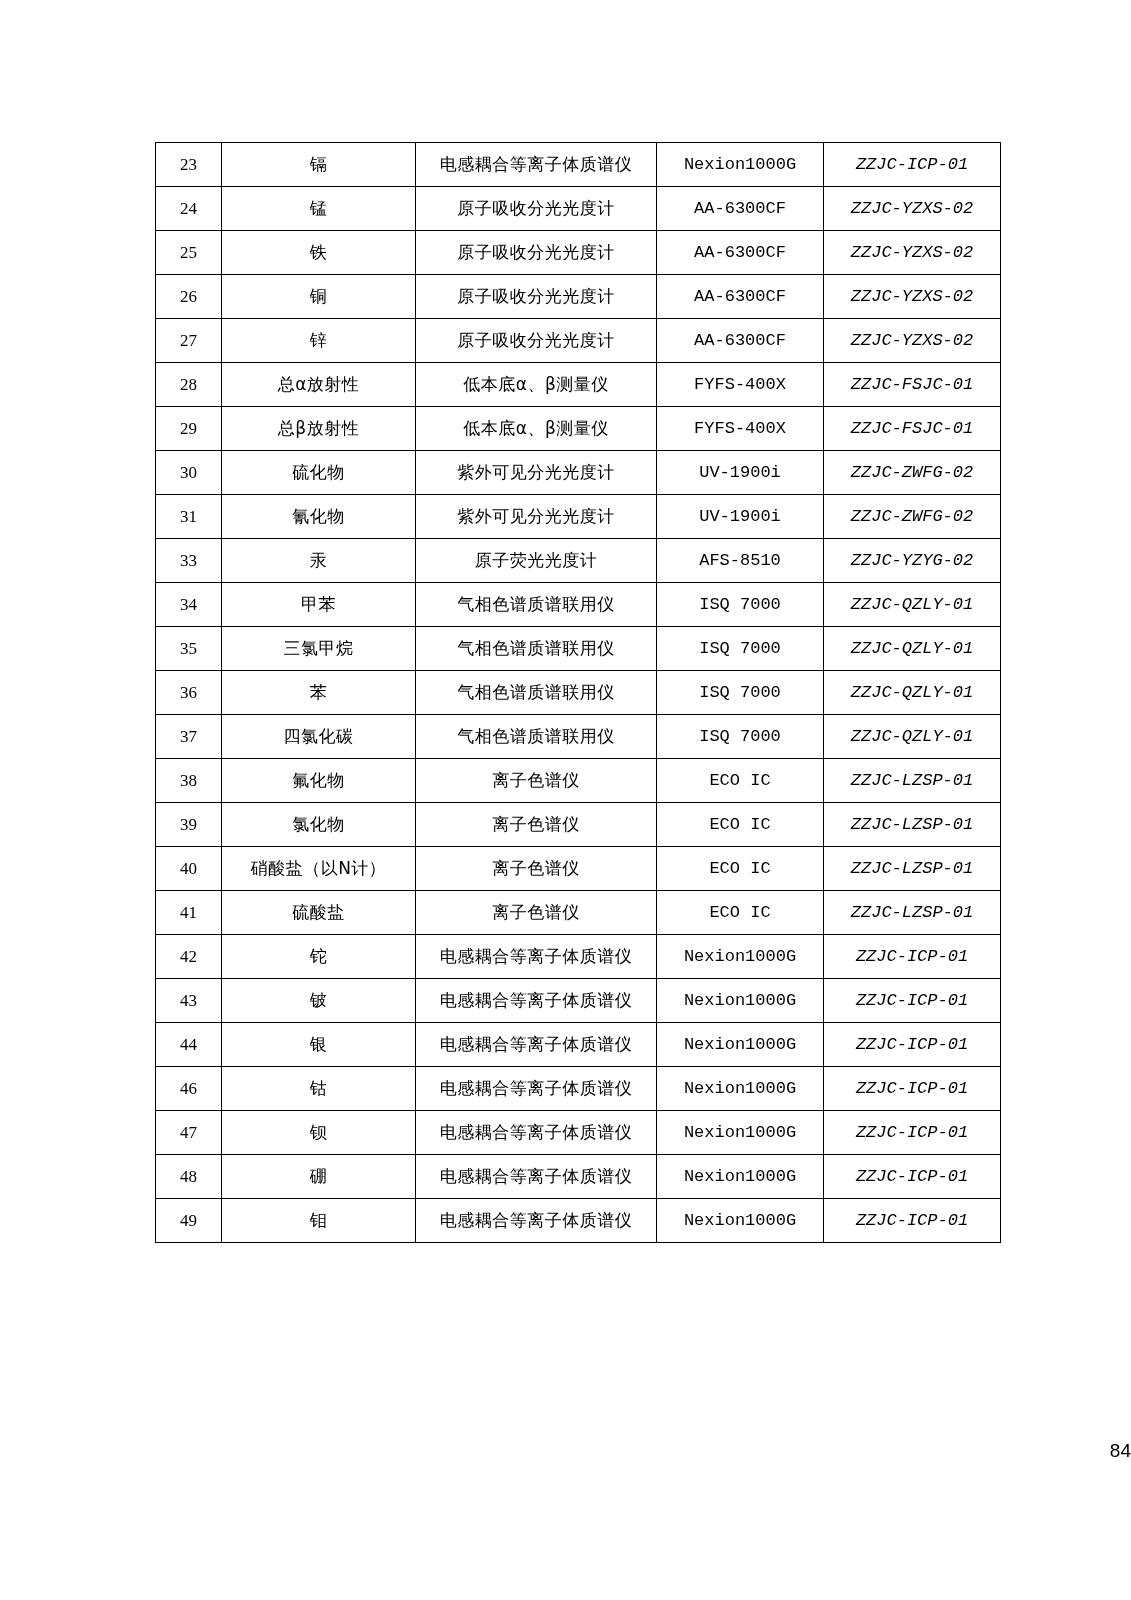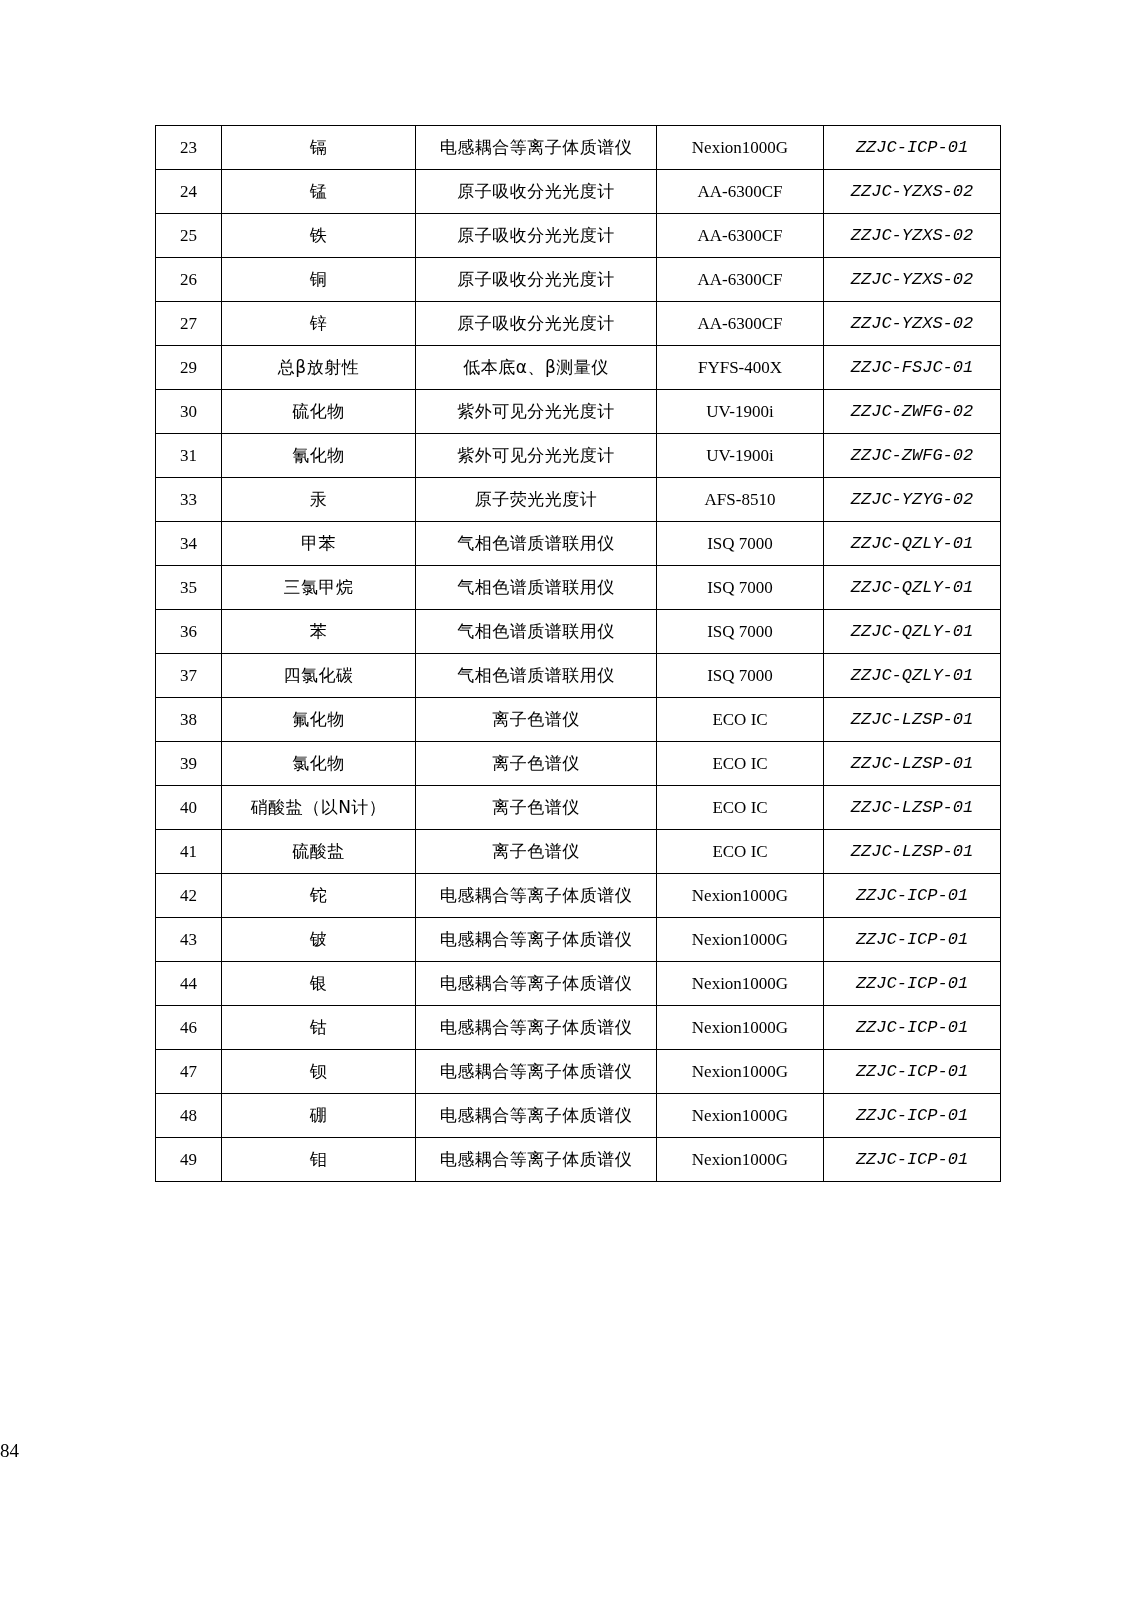--- a/index.html
+++ b/index.html
@@ -18,21 +18,21 @@
     position: absolute;
     left: 0;
     top: 0;
     width: 1131px;
     height: 1600px;
     box-sizing: border-box;
   }
   .table-wrap {
     position: absolute;
     left: 155px;
-    top: 125px;
+    top: 142px;
     width: 800px;
   }
   table.data-table {
     border-collapse: collapse;
     width: 800px;
     table-layout: fixed;
   }
   table.data-table td {
     border: 1px solid #000000;
     height: 43px;
@@ -58,37 +58,37 @@
     letter-spacing: 0.5px;
   }
   td.c-instrument {
     width: 232px;
     font-family: "DejaVu Sans", sans-serif;
     font-size: 16px;
     letter-spacing: 0.5px;
   }
   td.c-model {
     width: 158px;
-    font-family: Liberation Serif, serif;
+    font-family: Liberation Mono, monospace;
     font-size: 17px;
     letter-spacing: 0px;
   }
   td.c-code {
     width: 168px;
     font-family: "Liberation Mono", monospace;
     font-size: 17px;
     font-style: italic;
   }
   .page-number {
     position: absolute;
     left: 0;
     top: 1440px;
     width: 1131px;
-    text-align: left;
-    font-family: Liberation Serif, serif;
+    text-align: right;
+    font-family: Liberation Sans, sans-serif;
     font-size: 19px;
   }
 </style>
 </head>
 <body>
 
 <div class="page">
   <div class="table-wrap">
     <table class="data-table">
       <tbody id="table-body">
@@ -121,20 +121,27 @@
             <td class="c-code">ZZJC-YZXS-02</td>
           </tr>
           <tr>
             <td class="c-index">27</td>
             <td class="c-name">锌</td>
             <td class="c-instrument">原子吸收分光光度计</td>
             <td class="c-model">AA-6300CF</td>
             <td class="c-code">ZZJC-YZXS-02</td>
           </tr>
           <tr>
+            <td class="c-index">28</td>
+            <td class="c-name">总α放射性</td>
+            <td class="c-instrument">低本底α、β测量仪</td>
+            <td class="c-model">FYFS-400X</td>
+            <td class="c-code">ZZJC-FSJC-01</td>
+          </tr>
+          <tr>
             <td class="c-index">29</td>
             <td class="c-name">总β放射性</td>
             <td class="c-instrument">低本底α、β测量仪</td>
             <td class="c-model">FYFS-400X</td>
             <td class="c-code">ZZJC-FSJC-01</td>
           </tr>
           <tr>
             <td class="c-index">30</td>
             <td class="c-name">硫化物</td>
             <td class="c-instrument">紫外可见分光光度计</td>

